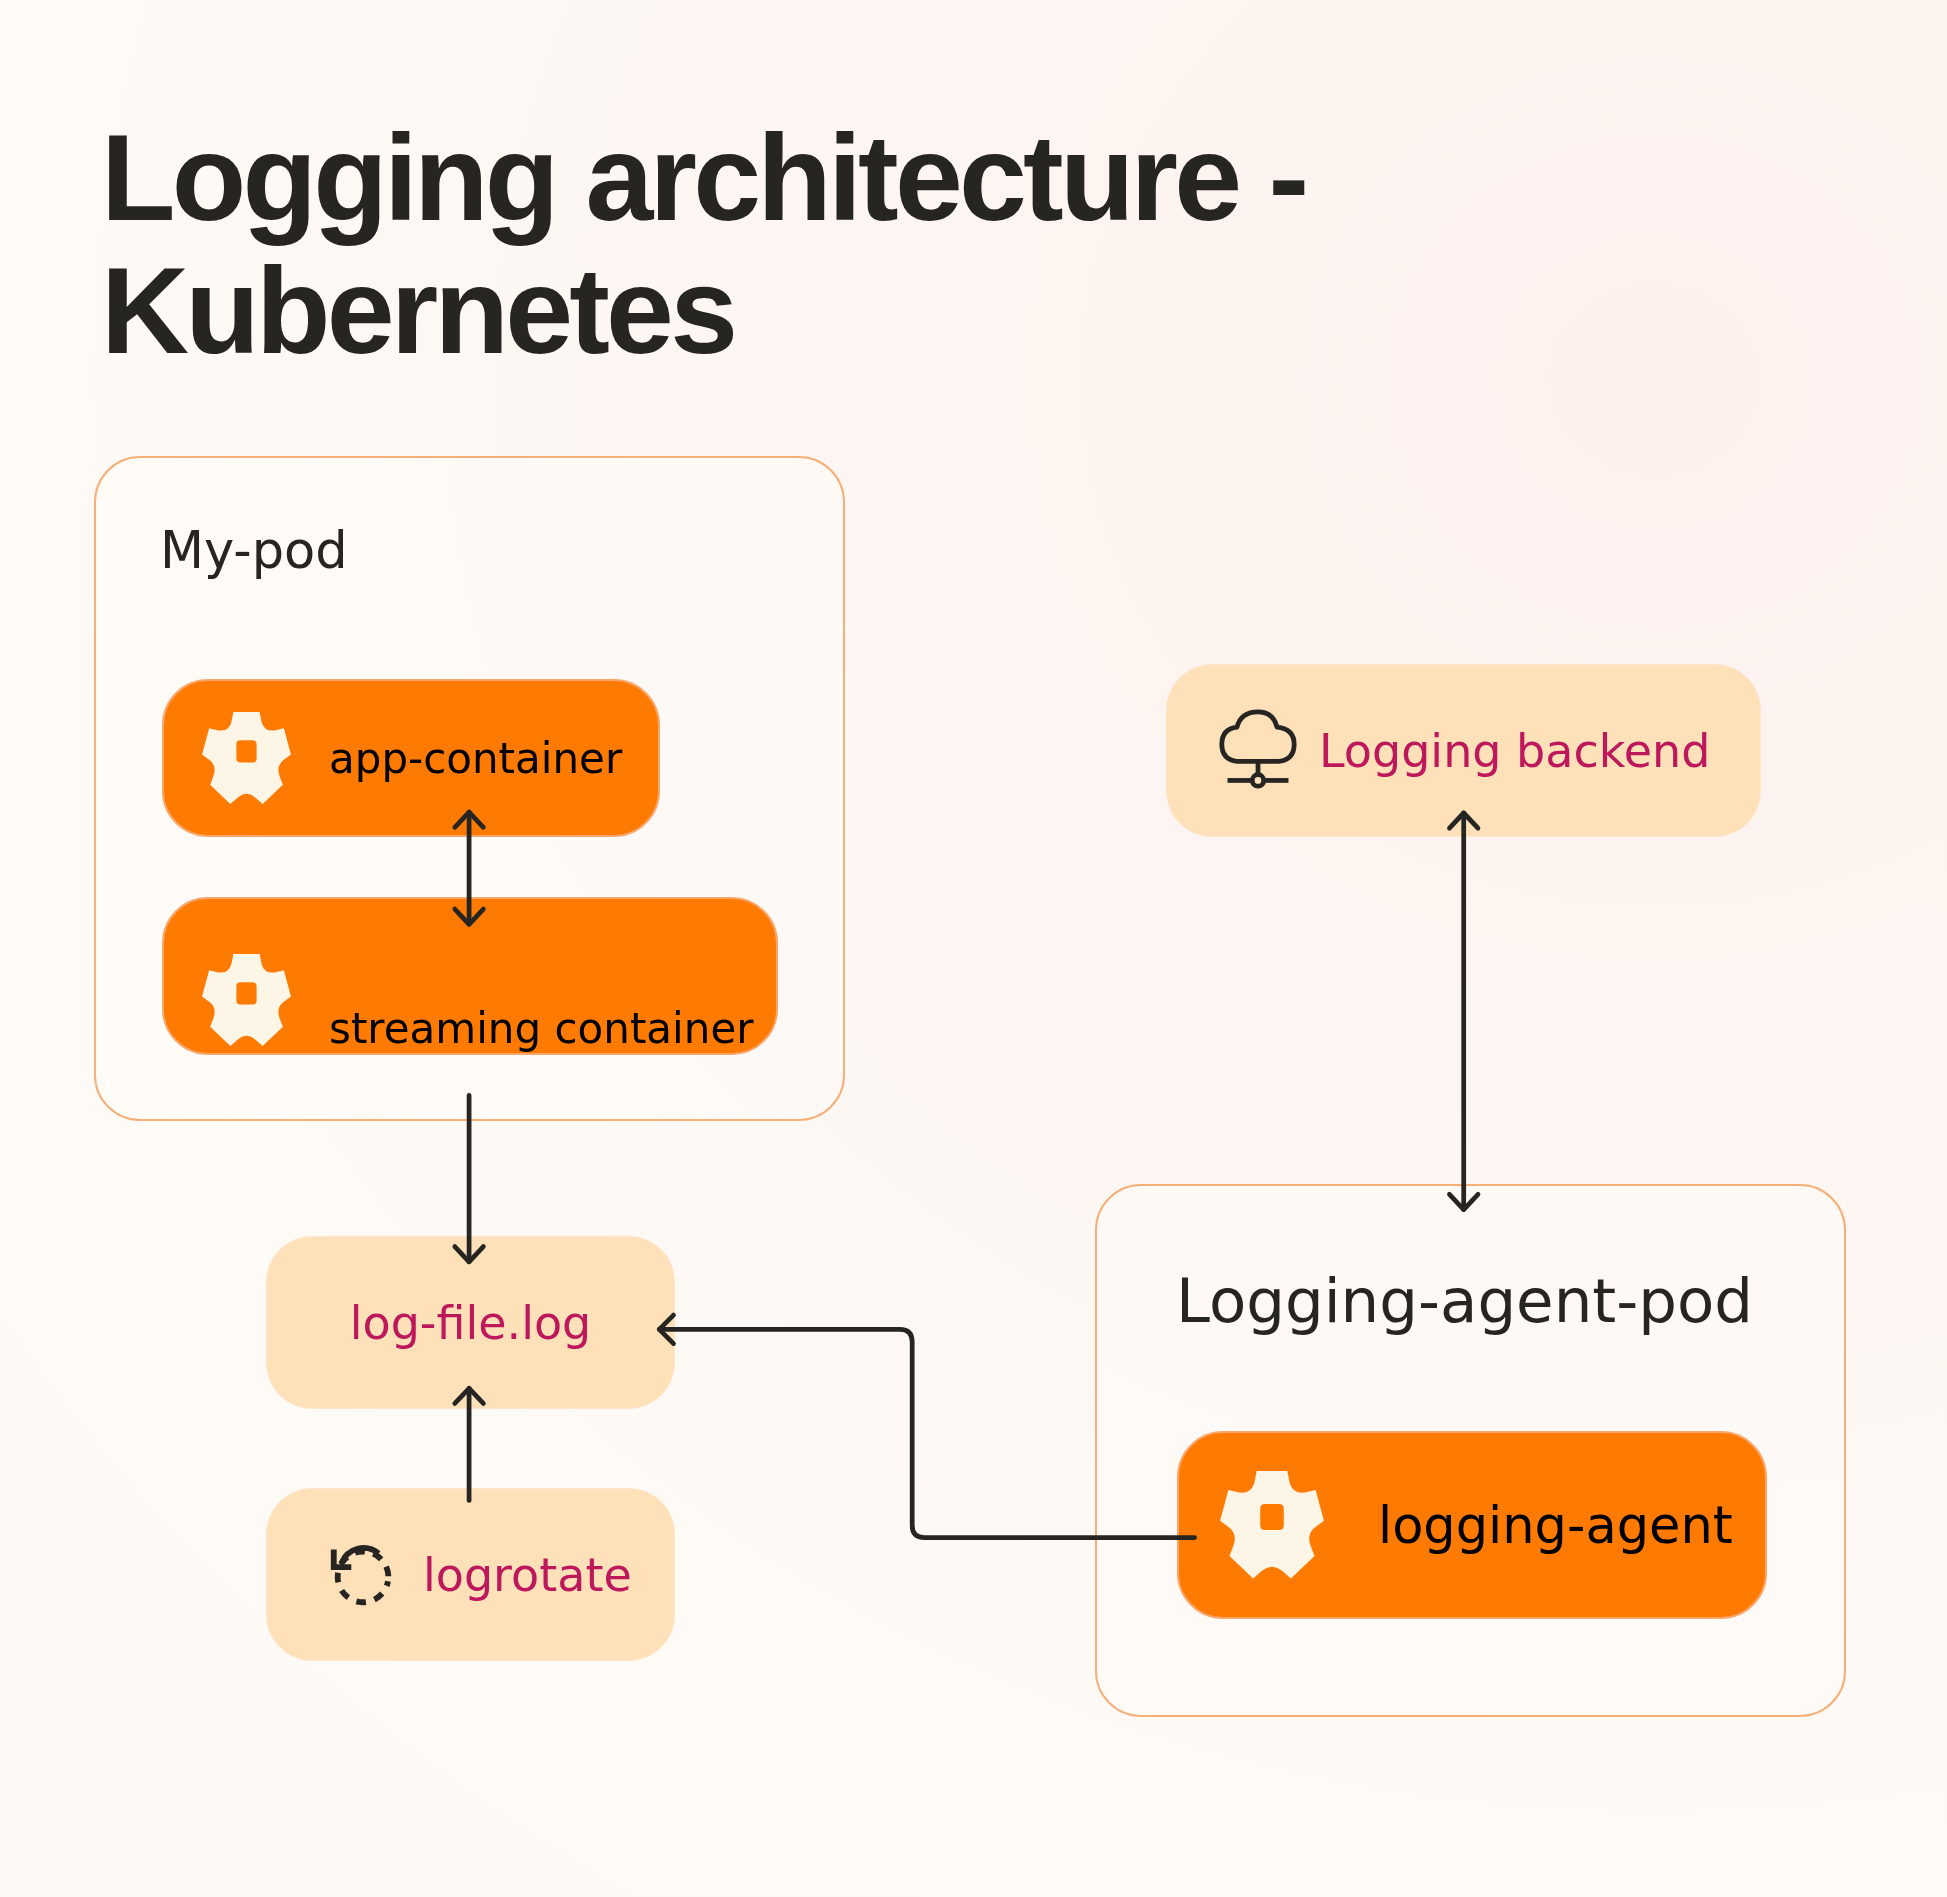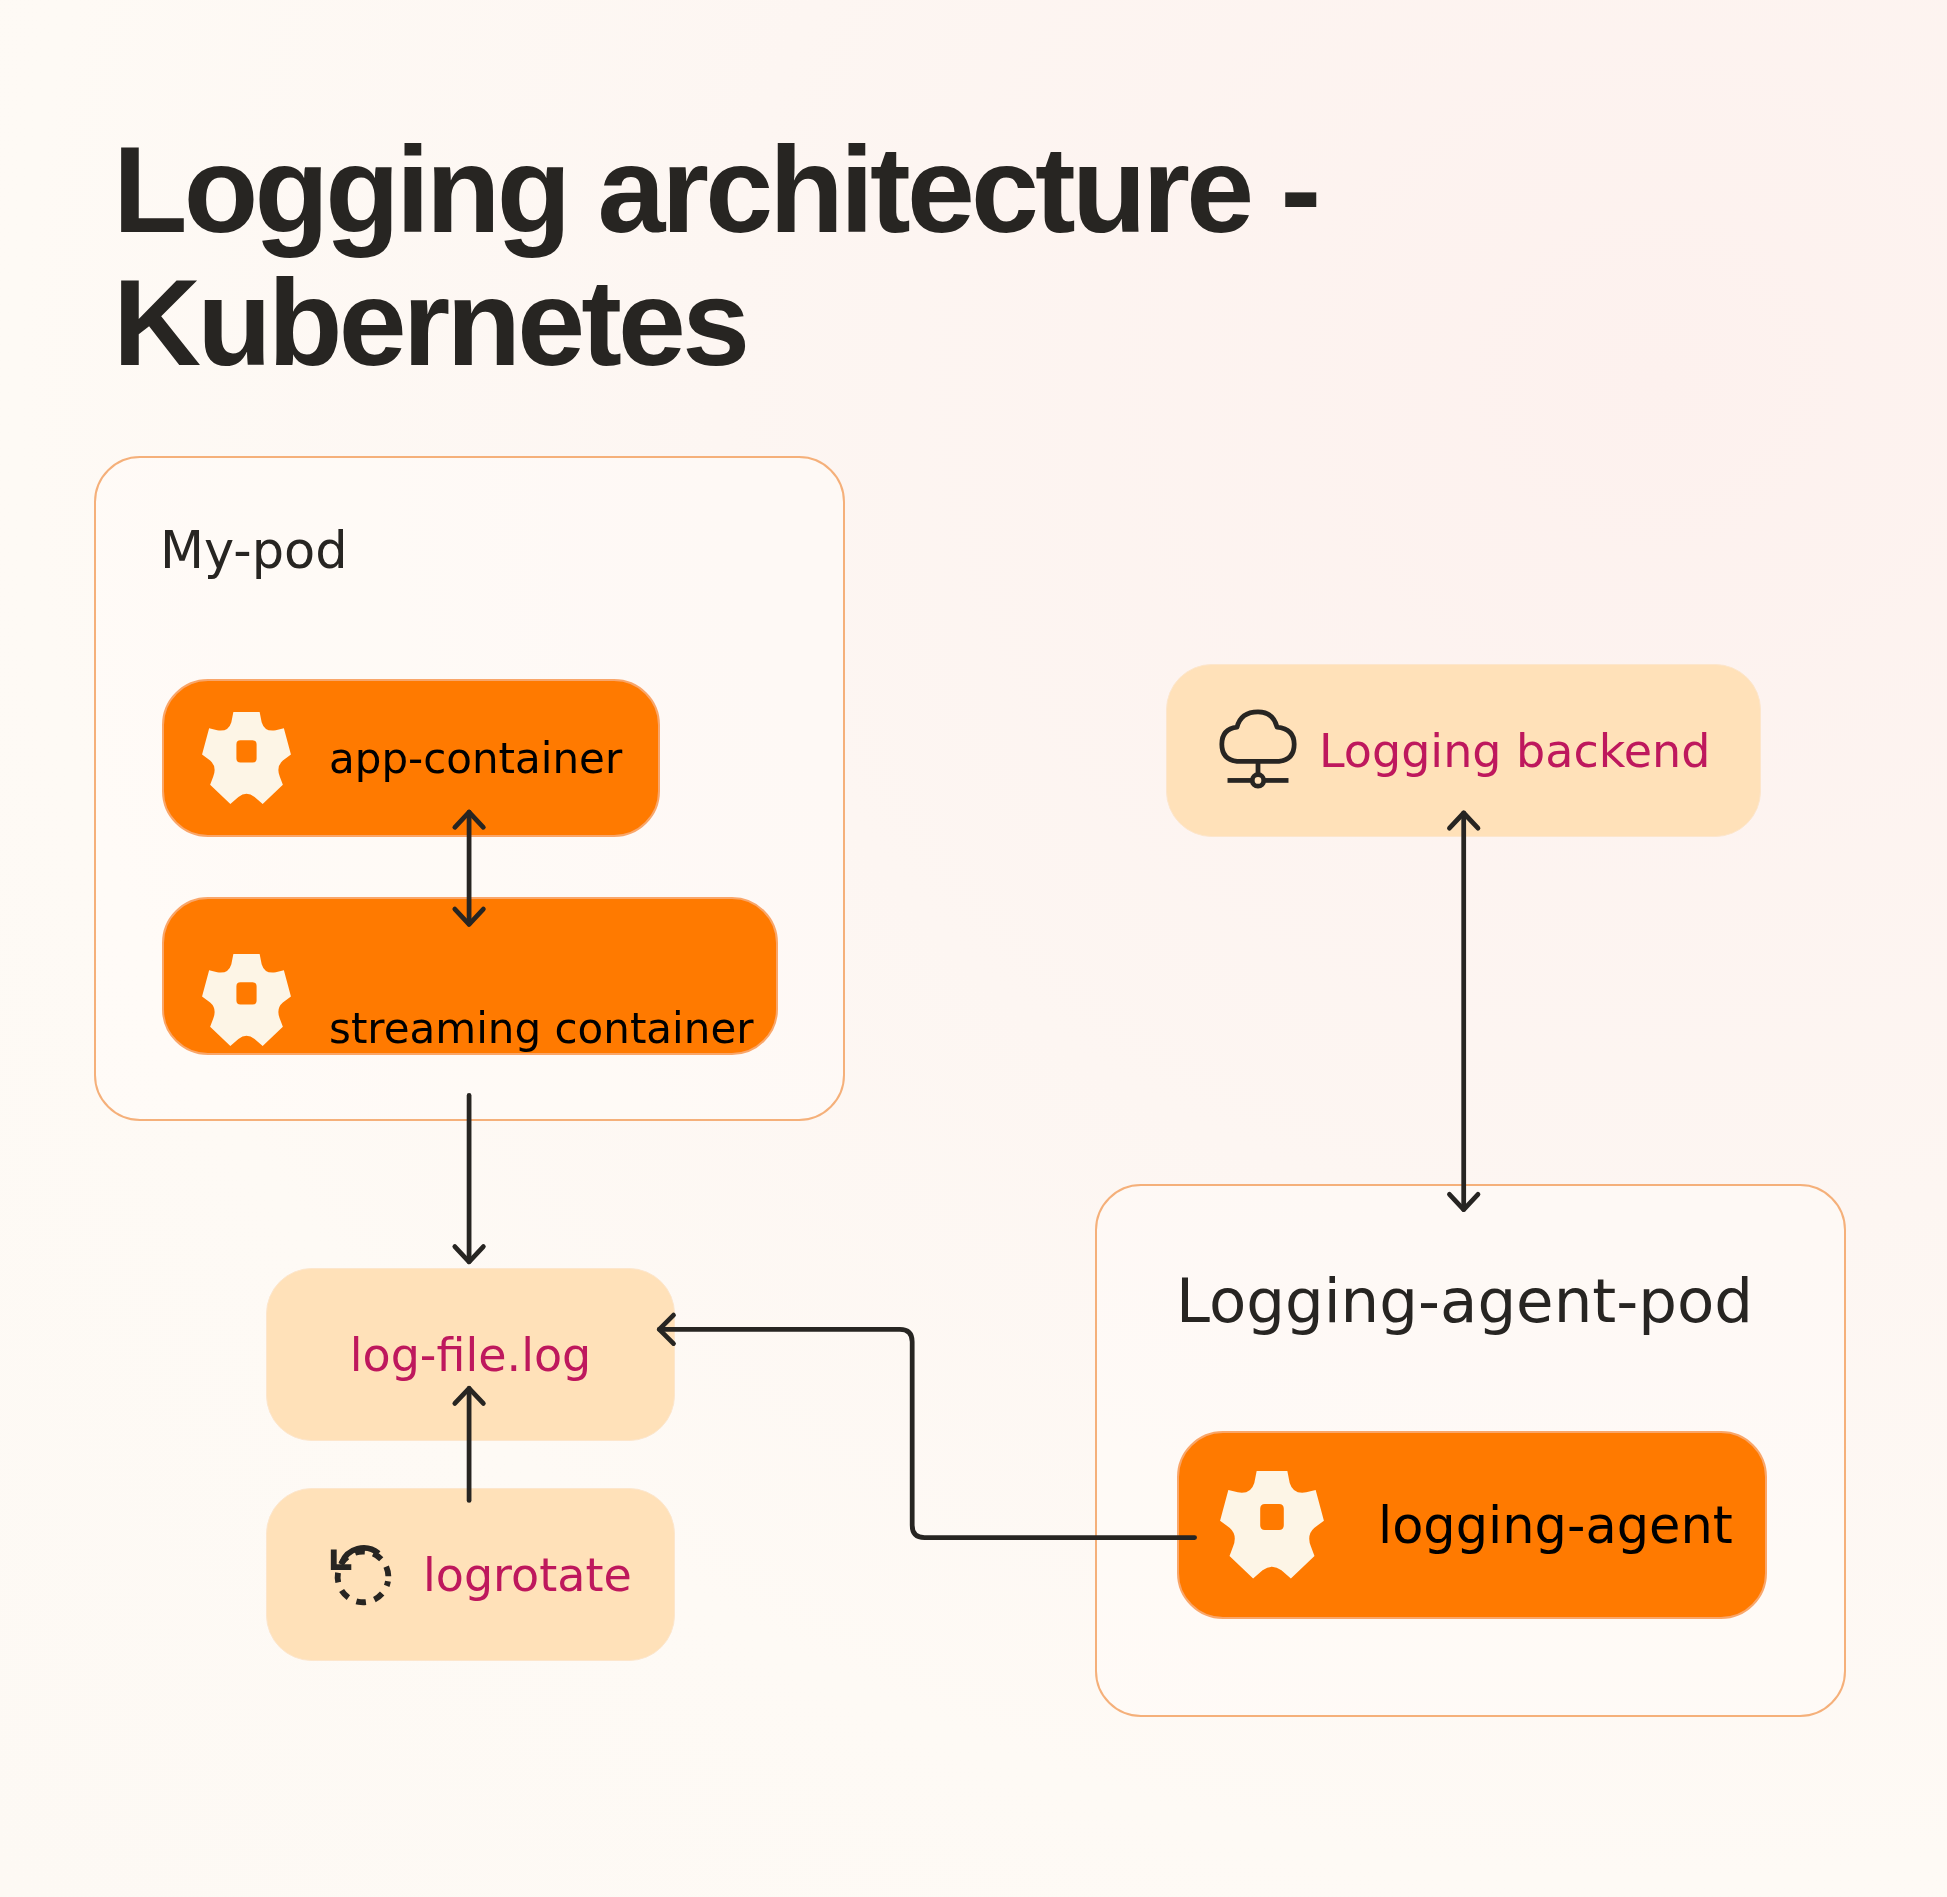--- a/index.html
+++ b/index.html
@@ -3,21 +3,21 @@
 <meta charset="utf-8">
 <style>
   html, body { margin: 0; padding: 0; }
   body {
     width: 1948px; height: 1897px; position: relative; overflow: hidden;
     background: radial-gradient(ellipse at 85% 20%, #fdf1ee 0%, #fdf6f2 40%, #fefaf5 70%, #fdf9f4 100%);
     font-family: "DejaVu Sans", sans-serif;
     color: #272522;
   }
   .title {
-    position: absolute; left: 101px; top: 112px; margin: 12px;
+    position: absolute; left: 101px; top: 112px; margin: 0;
     font-family: "Liberation Sans", sans-serif; font-weight: 700;
     font-size: 122px; line-height: 133px; letter-spacing: -3.8px;
     color: #272522; width: 1332px;
   }
   .frame {
     position: absolute; box-sizing: border-box;
     border: 2.9px solid #f5b07a; border-radius: 46px;
     background: rgba(255,251,248,0.55);
   }
   .frame-label {
@@ -60,21 +60,21 @@
 
 <div class="node orange" style="left:162px; top:897px; width:616px; height:158px; padding-left:32px;align-items:flex-end;">
   <span class="icon">
     <svg width="101" height="101" viewBox="0 0 100 100">
         <path fill="#fdf5e6" d="M37 6 H63 L65 16 Q68 26 79 24 L87 22 L94 48 L86 54 Q79 60 83 70 L86 78 L66 97 L58 90 Q50 84 42 90 L34 97 L14 78 L17 70 Q21 60 14 54 L6 48 L13 22 L21 24 Q32 26 35 16 Z M40 38 Q40 34 44 34 H56 Q60 34 60 38 V52 Q60 56 56 56 H44 Q40 56 40 52 Z" fill-rule="evenodd"></path>
       </svg>
   </span>
   <span class="label" style="font-size:42px; margin-left:32px;">streaming container</span>
 </div>
 
-<div class="node peach" style="left:266px; top:1236px; width:409px; height:173px; justify-content:center;margin-top:32px;">
+<div class="node peach" style="left:266px; top:1236px; width:409px; height:173px; justify-content:center;">
   <span class="label" style="font-size:46px;">log-file.log</span>
 </div>
 
 <div class="node peach" style="left:266px; top:1488px; width:409px; height:173px; padding-left:57px;">
   <span class="icon">
     <svg width="78" height="78" viewBox="0 0 80 80">
       <path d="M18 30 A24 24 0 0 1 56 20" fill="none" stroke="#272522" stroke-width="6" stroke-linecap="butt"></path>
       <circle cx="40" cy="44" r="26" fill="none" stroke="#272522" stroke-width="6" stroke-dasharray="10 9" stroke-dashoffset="-52" transform="rotate(10 40 44)"></circle>
       <path d="M10 16 V34 H28" fill="none" stroke="#272522" stroke-width="6"></path>
     </svg>

